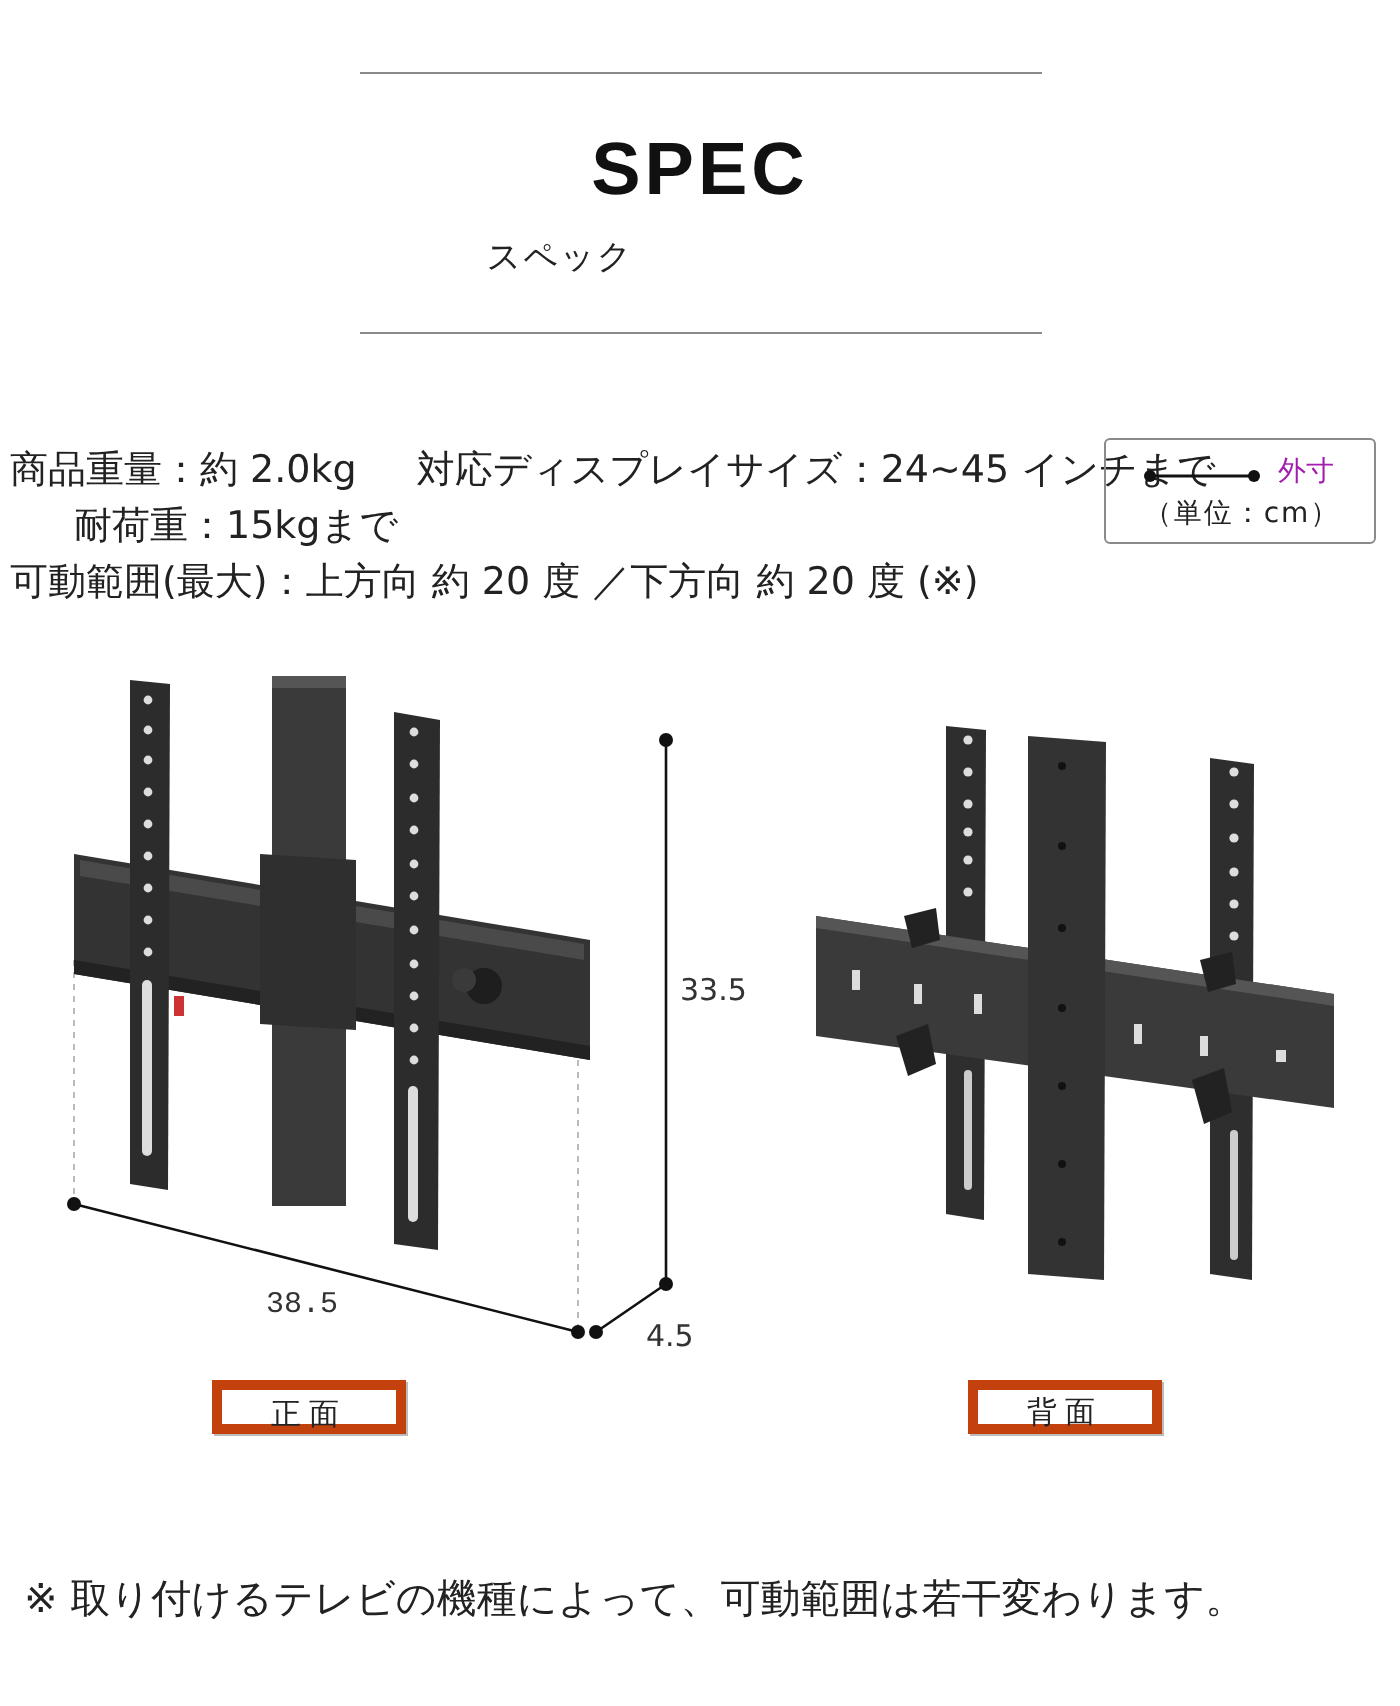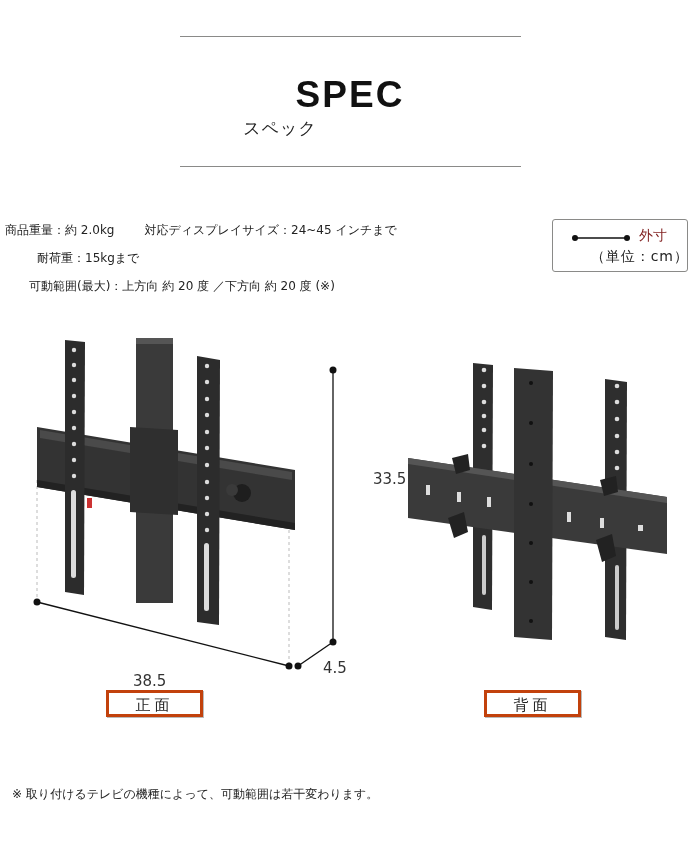--- a/index.html
+++ b/index.html
@@ -1,48 +1,48 @@
 <!DOCTYPE html>
 <html><head>
 <meta charset="utf-8">
 <style>
   html, body { margin:0; padding:0; background:#ffffff; }
   body { width:700px; height:853px; position:relative; overflow:hidden;
          font-family:"DejaVu Sans","Liberation Sans",sans-serif; color:#222; }
   .rule { position:absolute; left:180px; width:341px; height:1px; background:#8a8a88; }
   .title { position:absolute; left:0; width:700px; top:64px; text-align:center;
-           font-family:"Liberation Sans",sans-serif; font-weight:bold; font-size:37px; letter-spacing:2px; color:#111;margin-top:10px; }
+           font-family:"Liberation Sans",sans-serif; font-weight:bold; font-size:37px; letter-spacing:2px; color:#111; }
   .subtitle { position:absolute; left:0; width:560px; top:117px; text-align:center; font-size:17px; color:#222; letter-spacing:1px; }
-  .spec-line { position:absolute; left:5px; font-size:12px; color:#222; white-space:nowrap; }
+  .spec-line { position:absolute; left:5px; font-size:19px; color:#222; white-space:nowrap; }
   .spec-line span.gap { display:inline-block; width:30px; }
   .legend { position:absolute; left:552px; top:219px; width:136px; height:53px; border:1px solid #8a8a88;
             border-radius:3px; box-sizing:border-box; }
   .legend .line-row { position:absolute; left:0; top:9px; width:136px; height:18px; }
-  .legend .l-label { position:absolute; left:86px; top:7px; font-size:14px; color:#7f1d1d; }
-  .legend .unit { position:absolute; left:0; width:136px; top:28px; text-align:right; font-size:14px; color:#222; letter-spacing:1px;}
-  .caption-box { position:absolute; top:690px; width:97px; height:27px; border:3px solid #c2410c; box-sizing:border-box;
+  .legend .l-label { position:absolute; left:86px; top:7px; font-size:14px; color:#a21caf; }
+  .legend .unit { position:absolute; left:0; width:136px; top:28px; text-align:center; font-size:14px; color:#222; letter-spacing:1px;}
+  .caption-box { position:absolute; top:690px; width:97px; height:27px; border:5px solid #c2410c; box-sizing:border-box;
                  text-align:center; line-height:25px; font-size:15px; letter-spacing:4px; color:#222;
                  box-shadow: 1px 1px 0 #bbb; }
-  .note { position:absolute; left:12px; top:786px; font-size:12px; color:#222; white-space:nowrap; }
+  .note { position:absolute; left:12px; top:786px; font-size:20px; color:#222; white-space:nowrap; }
   .illus { position:absolute; }
   .dim { position:absolute; font-size:15px; color:#333; }
 </style>
 </head>
 <body>
 
 <div class="rule" style="top:36px;"></div>
 <div class="title">SPEC</div>
 <div class="subtitle">スペック</div>
 <div class="rule" style="top:166px;"></div>
 
 <div class="spec-line" style="top:222px;">
   <span>商品重量：約 2.0kg</span><span class="gap"></span><span>対応ディスプレイサイズ：24~45 インチまで</span>
 </div>
 <div class="spec-line" style="top:250px;margin-left:32px;">耐荷重：15kgまで</div>
-<div class="spec-line" style="top:278px;margin-left:24px;">可動範囲(最大)：上方向 約 20 度 ／下方向 約 20 度 (※)</div>
+<div class="spec-line" style="top:278px;">可動範囲(最大)：上方向 約 20 度 ／下方向 約 20 度 (※)</div>
 
 <div class="legend">
   <svg class="line-row" width="136" height="18" viewBox="0 0 136 18">
     <line x1="22" y1="9" x2="74" y2="9" stroke="#111" stroke-width="1.5"></line>
     <circle cx="22" cy="9" r="3" fill="#111"></circle>
     <circle cx="74" cy="9" r="3" fill="#111"></circle>
   </svg>
   <span class="l-label">外寸</span>
   <div class="unit">（単位：cm）</div>
 </div>
@@ -97,22 +97,22 @@
   <line x1="37" y1="272" x2="289" y2="336" stroke="#111" stroke-width="1.3"></line>
   <circle cx="37" cy="272" r="3.5" fill="#111"></circle>
   <circle cx="289" cy="336" r="3.5" fill="#111"></circle>
   <line x1="298" y1="336" x2="333" y2="312" stroke="#111" stroke-width="1.3"></line>
   <circle cx="298" cy="336" r="3.5" fill="#111"></circle>
   <circle cx="333" cy="312" r="3.5" fill="#111"></circle>
   <line x1="333" y1="40" x2="333" y2="312" stroke="#111" stroke-width="1.3"></line>
   <circle cx="333" cy="40" r="3.5" fill="#111"></circle>
 </svg>
 
-<div class="dim" style="left:340px;top:470px;margin-left:33px;">33.5</div>
-<div class="dim" style="left:133px;top:672px;">38.5</div>
+<div class="dim" style="left:340px;top:486px;">33.5</div>
+<div class="dim" style="left:133px;top:644px;font-family:Liberation Mono, monospace;">38.5</div>
 <div class="dim" style="left:323px;top:659px;">4.5</div>
 
 <svg class="illus" style="left:390px;top:350px;" width="310" height="300" viewBox="0 0 310 300">
 
   <polygon points="83,13 103,15 102,260 83,257" fill="#2e2e2e"></polygon>
   <g fill="#ddd">
       <circle cx="94" cy="20" r="2.3"></circle>
       <circle cx="94" cy="36" r="2.3"></circle>
       <circle cx="94" cy="52" r="2.3"></circle>
       <circle cx="94" cy="66" r="2.3"></circle>

